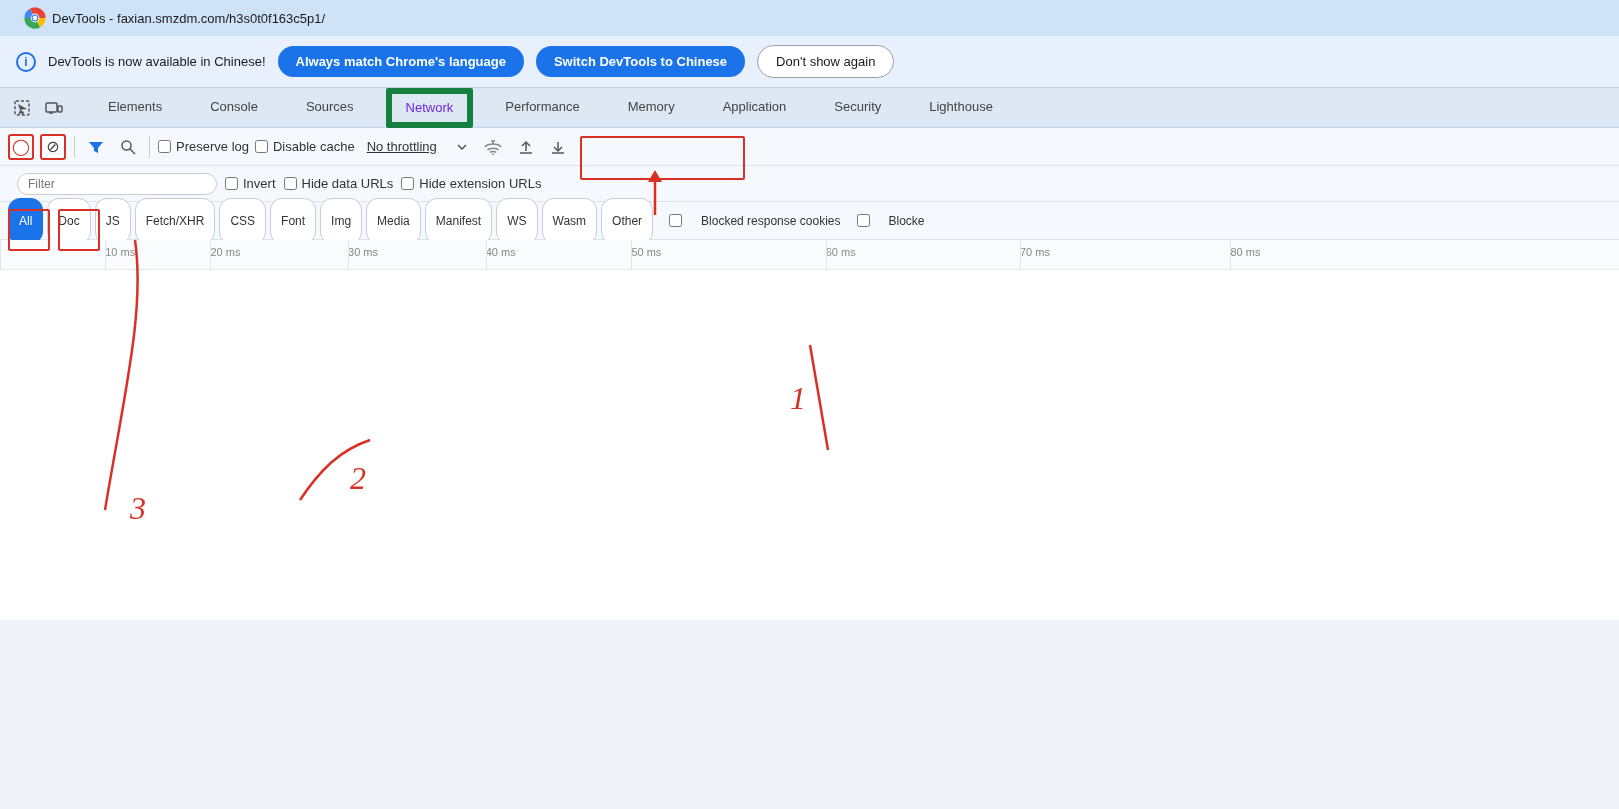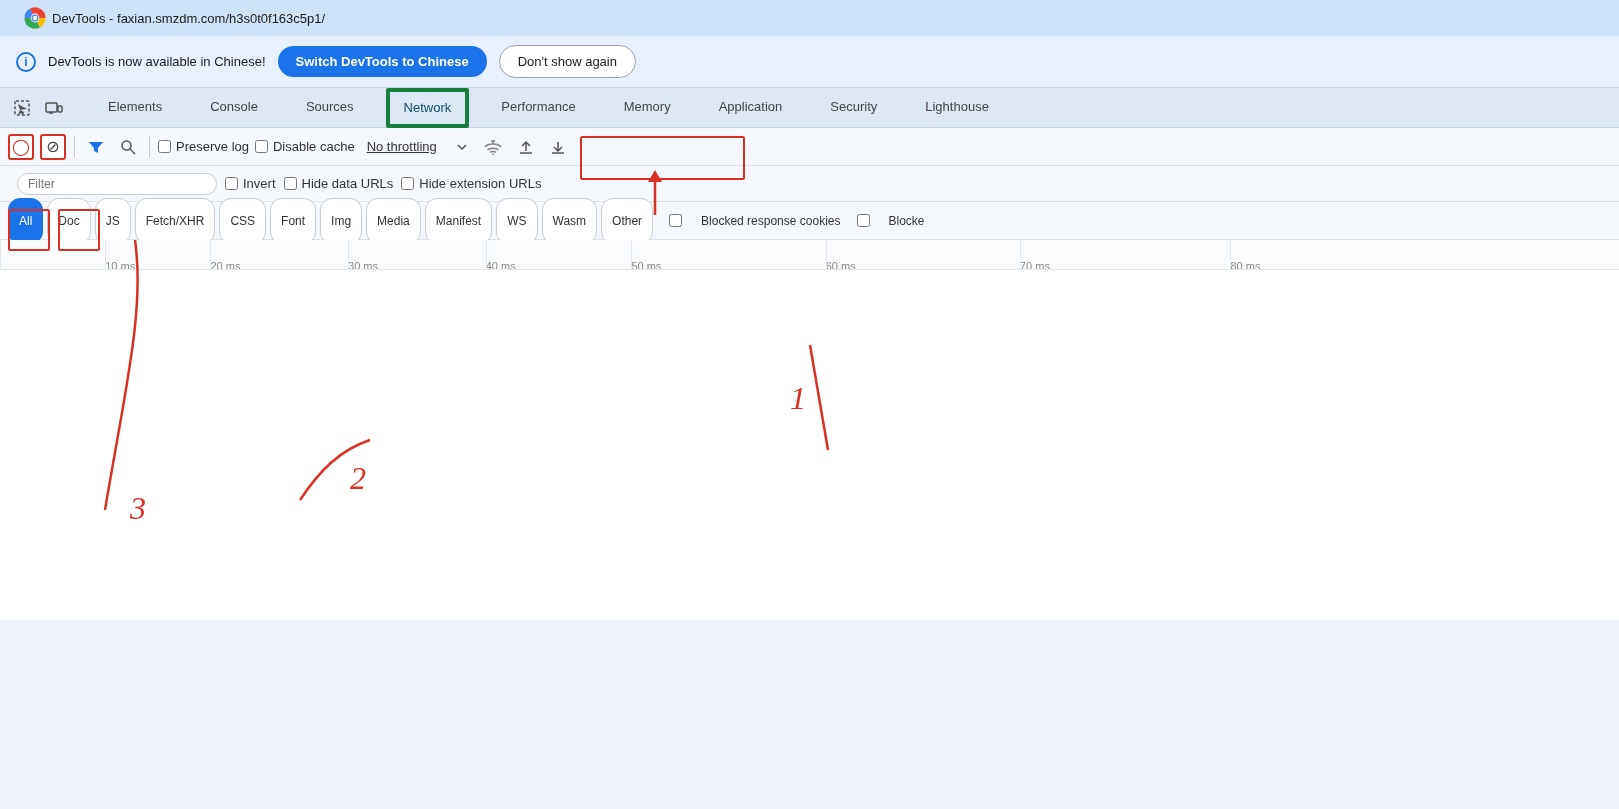--- a/index.html
+++ b/index.html
@@ -111,23 +111,23 @@
       height: 40px;
       display: flex;
       align-items: center;
       cursor: pointer;
       font-size: 13px;
       color: #444;
       border-bottom: 2px solid transparent;
       white-space: nowrap;
     }
     .tab-item.active {
-      color: #0c4a6e;
+      color: #6d28d9;
       border-bottom: 2px solid #1a73e8;
-      border: 4px solid #15803d;
+      border: 6px solid #15803d;
       border-radius: 2px;
       padding: 0 14px;
     }
 
     
     .network-toolbar {
       background: #f5f8fc;
       border-bottom: 1px solid #dde3ea;
       display: flex;
       align-items: center;
@@ -268,21 +268,21 @@
       height: 30px;
       background: #f9fbfd;
       border-bottom: 1px solid #e0e7ef;
       position: relative;
       overflow: hidden;
     }
     .grid-label {
       position: absolute;
       font-size: 11px;
       color: #888;
-      top: 20px;
+      top: 6px;
     }
     .grid-line {
       position: absolute;
       top: 0;
       bottom: 0;
       width: 1px;
       background: #e0e7ef;
     }
 
     .full-wrapper {
@@ -304,20 +304,21 @@
     <circle cx="50" cy="50" r="20" fill="white"></circle>
     <circle cx="50" cy="50" r="16" fill="#4285F4"></circle>
     <circle cx="50" cy="50" r="10" fill="white"></circle>
   </svg>
   <span class="title-bar-text">DevTools - faxian.smzdm.com/h3s0t0f163c5p1/</span>
 </div>
 
 <div class="info-banner">
   <div class="info-icon">i</div>
   <span class="banner-text">DevTools is now available in Chinese!</span>
+  <button class="btn-primary">Always match Chrome's language</button>
   <button class="btn-primary">Switch DevTools to Chinese</button>
   <button class="btn-outline">Don't show again</button>
 </div>
 
 <div class="devtools-tabs">
   <div class="devtools-tab-icons">
     <div class="tab-icon-btn" title="Inspect element">
       <svg width="18" height="18" viewBox="0 0 18 18" fill="none">
         <rect x="2" y="2" width="14" height="14" rx="1" stroke="#555" stroke-width="1.5" stroke-dasharray="3 2" fill="none"></rect>
         <path d="M7 11 L5 16 L8 14 L10 17 L11 13 L9 12 Z" fill="#555"></path>

